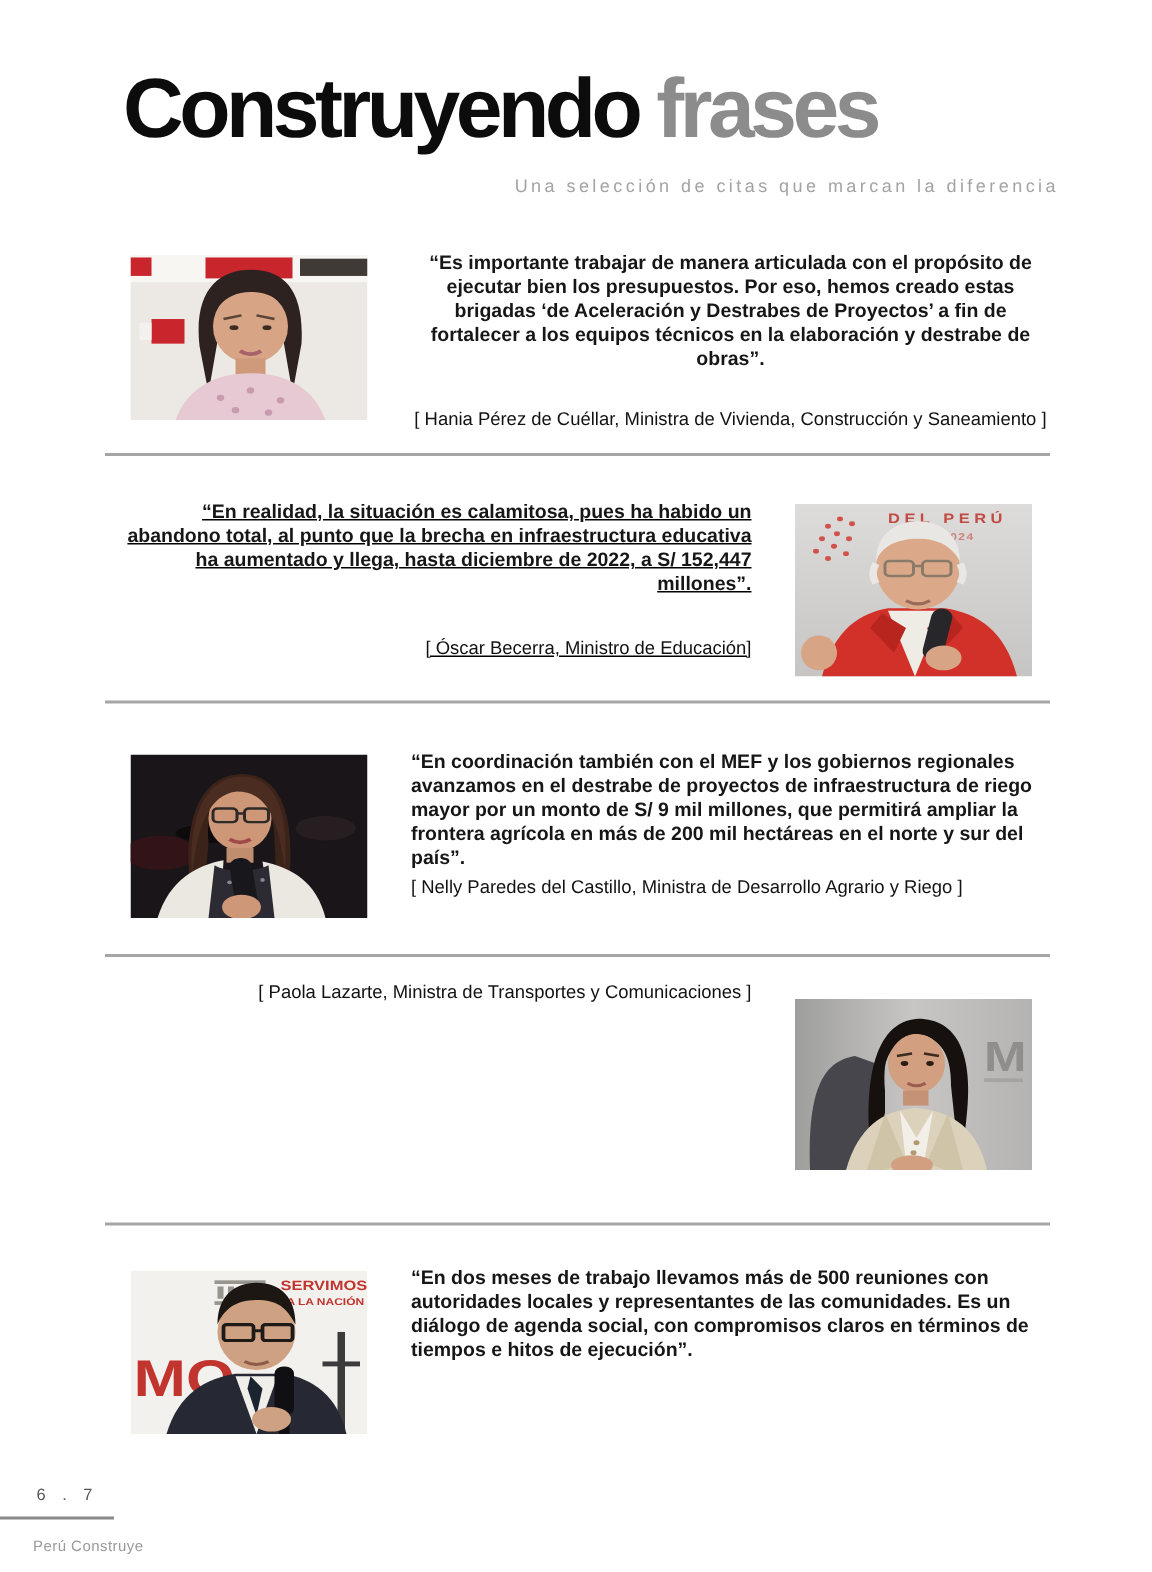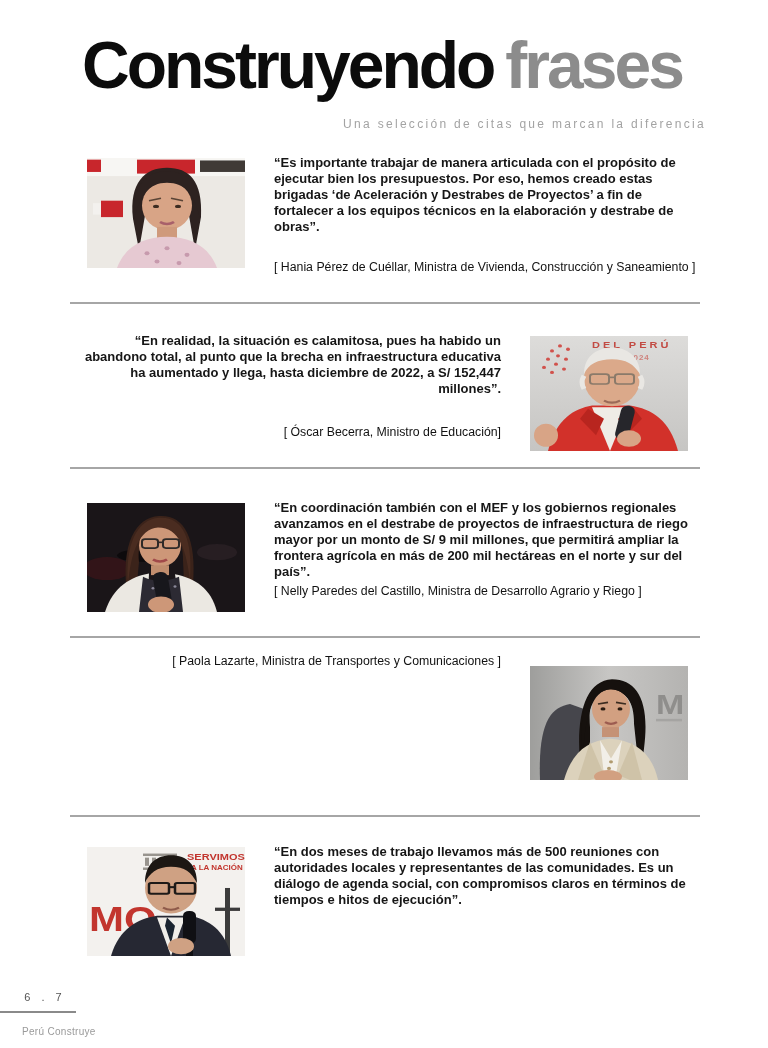--- a/index.html
+++ b/index.html
@@ -9,23 +9,23 @@
     width: 768px;
     height: 1048px;
     background: #ffffff;
     overflow: hidden;
     font-family: "Liberation Sans", sans-serif;
   }
 
   
   .title {
     position: absolute;
-    top: 32px; left: 82px;
+    top: 44px; left: 82px;
     margin: 0;
-    font-size: 66px;
+    font-size: 56px;
     font-weight: bold;
     letter-spacing: -3px;
     line-height: 1;
     color: #0c0c0c;
     white-space: nowrap;
   }
   .title .gray { color: #8c8c8c; margin-left: 12px; }
   .subtitle {
     position: absolute;
     top: 117px; right: 62px;
@@ -70,22 +70,22 @@
   .attr {
     margin: 0;
     font-size: 12.3px;
     color: #121212;
     white-space: nowrap;
   }
   .photo-right { flex-direction: row-reverse; }
   .photo-right .txt { text-align: right; }
   .photo-right .quote { margin-left: auto; }
 
-  .row1 { top: 146px; height: 134px; }  .row1 .txt { padding-bottom: 6px; }
-  .row2 { top: 324px; height: 139px; }  .row2 .txt { padding-bottom: 24px; }
+  .row1 { top: 158px; height: 134px; text-align: center; }  .row1 .txt { padding-bottom: 6px; }
+  .row2 { top: 324px; height: 139px; }  .row2 .txt { padding-bottom: 24px; text-decoration: underline; }
   .row3 { top: 491px; height: 133px; }  .row3 .txt { padding-bottom: 26px; }
   .row4 { top: 654px; height: 138px; }  .row4 .txt { padding-bottom: 22px; }
   .row5 { top: 835px; height: 133px; }  .row5 .txt { padding-bottom: 20px; }
 
   
   .divider {
     position: absolute;
     left: 70px;
     width: 630px;
     height: 2px;

